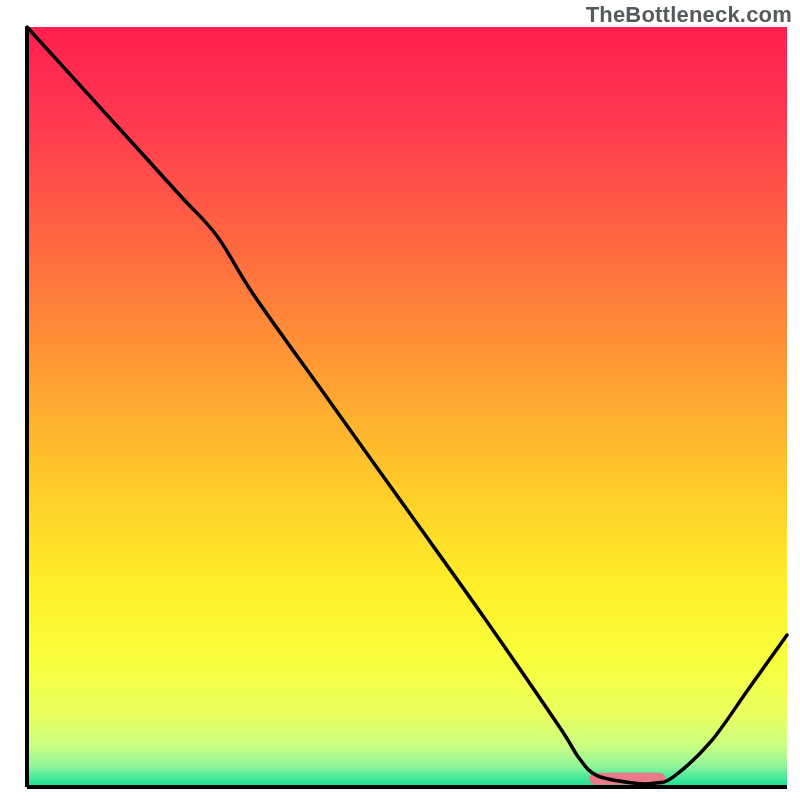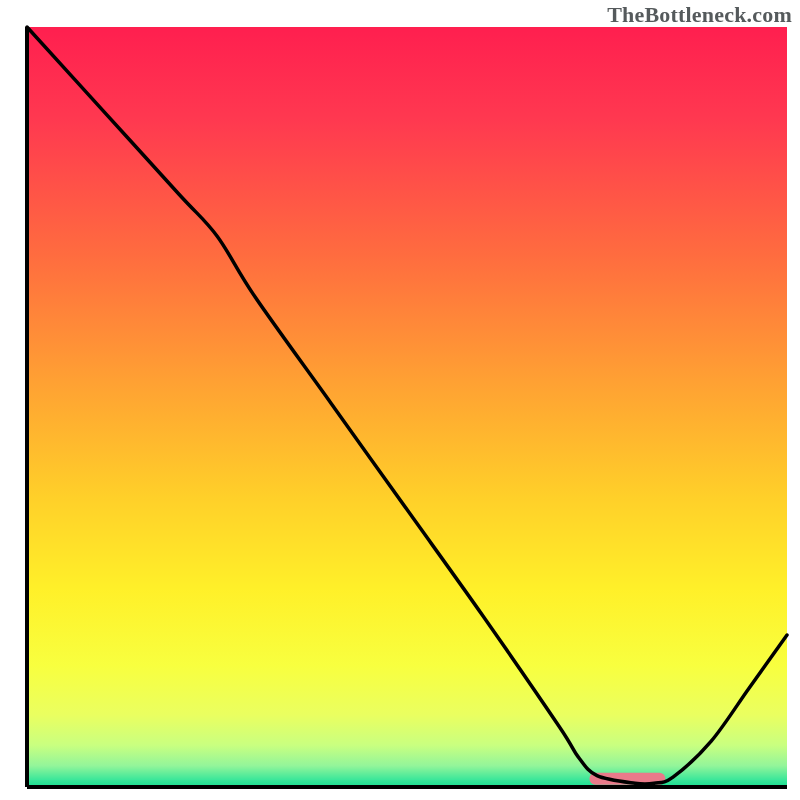--- a/index.html
+++ b/index.html
@@ -17,21 +17,21 @@
     height: 800px;
   }
   .watermark {
     position: absolute;
     top: 2px;
     right: 8px;
     font-size: 22px;
     font-weight: 600;
     color: #555a5c;
     letter-spacing: 0.2px;
-    font-family: Liberation Serif, serif;
+    font-family: Liberation Sans, sans-serif;
   }
   svg.plot {
     position: absolute;
     left: 0;
     top: 0;
   }
 </style>
 </head>
 <body>
 

